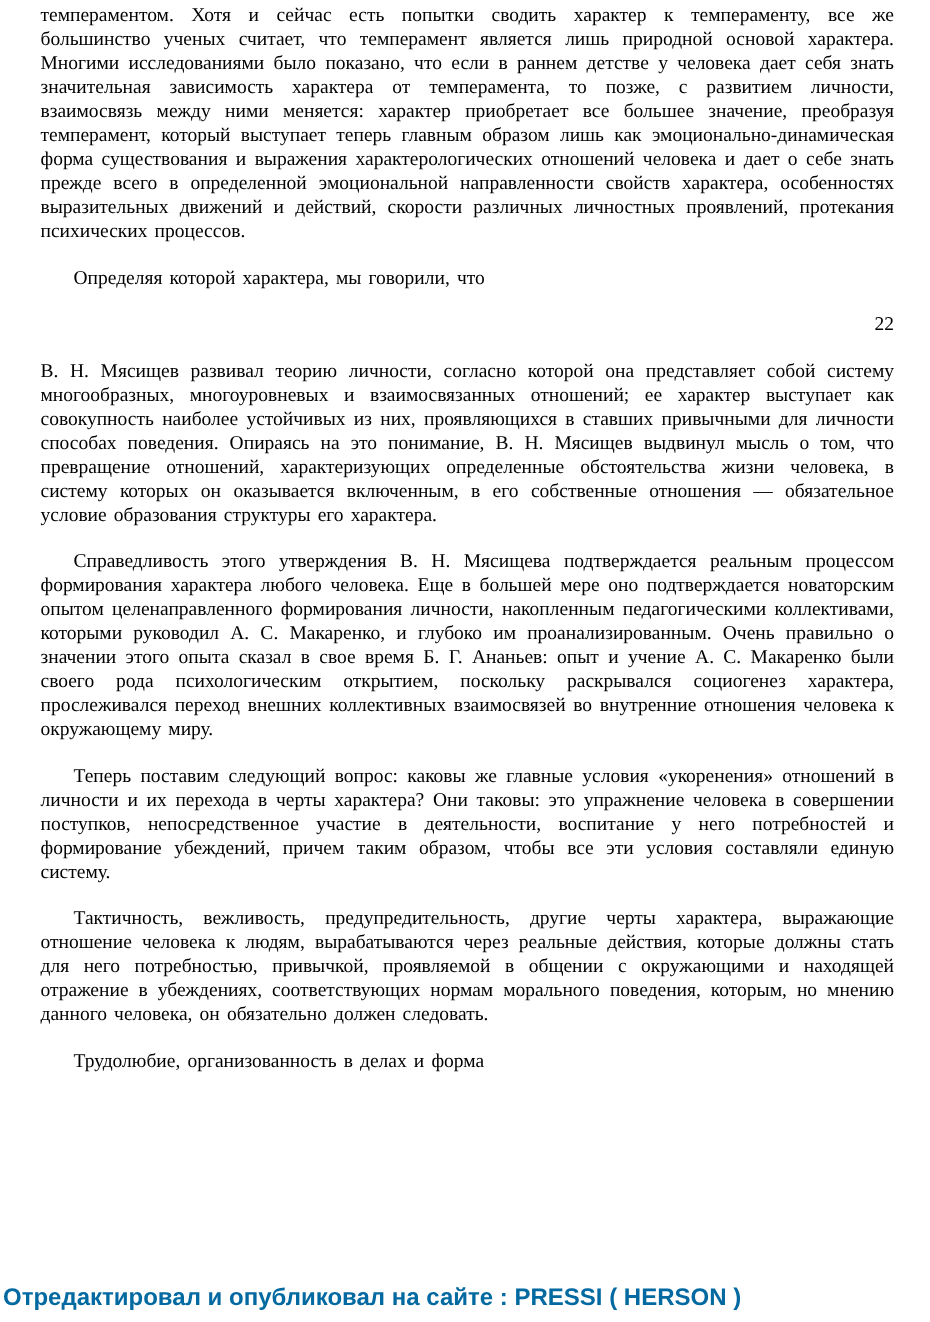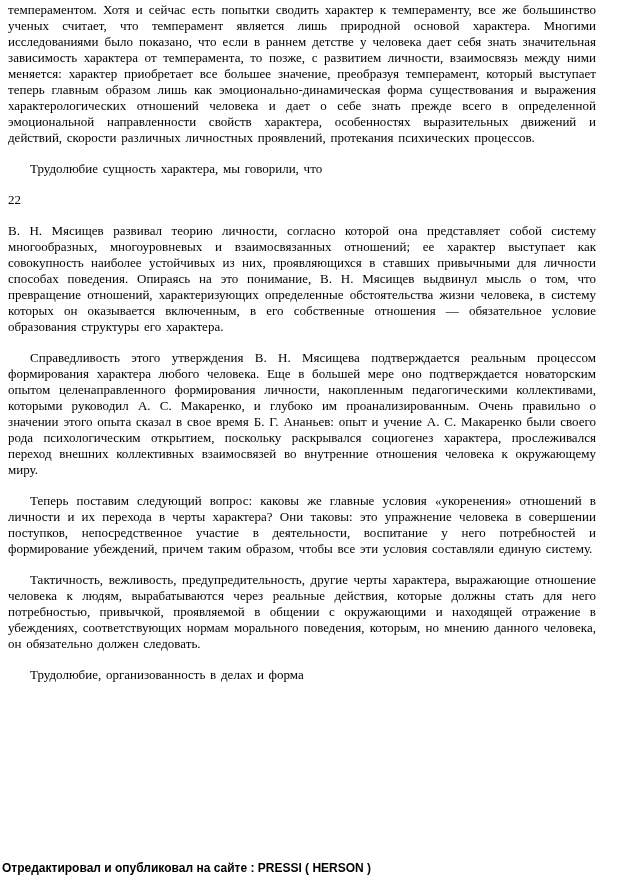--- a/index.html
+++ b/index.html
@@ -9,55 +9,55 @@
     body {
       width: 620px;
       height: 881px;
       background: #ffffff;
       position: relative;
       overflow: hidden;
       font-family: "Liberation Serif", "DejaVu Serif", serif;
       color: #000000;
     }
     .page {
-      padding: 2px 24px 0 8px;
+      padding: 2px 24px 0 27px;
     }
     .para {
       font-size: 13px;
       line-height: 16px;
       text-align: justify;
       margin: 0 0 15px 0;
       word-spacing: 1.5px;
     }
     .para.indent {
       text-indent: 22px;
     }
     .page-number {
       font-size: 13px;
       line-height: 16px;
-      text-align: left;
+      text-align: right;
       margin: 0 0 15px 0;
     }
     .footer {
       position: absolute;
       left: 2px;
       bottom: 6px;
       font-family: "Liberation Sans", "DejaVu Sans", sans-serif;
-      font-size: 12px;
+      font-size: 16px;
       font-weight: 700;
-      color: #000000;
+      color: #0369a1;
       white-space: nowrap;
     }
   </style>
 </head>
 <body>
 
 <div class="page">
   <p class="para">темпераментом. Хотя и сейчас есть попытки сводить характер к темпераменту, все же большинство ученых считает, что темперамент является лишь природной основой характера. Многими исследованиями было показано, что если в раннем детстве у человека дает себя знать значительная зависимость характера от темперамента, то позже, с развитием личности, взаимосвязь между ними меняется: характер приобретает все большее значение, преобразуя темперамент, который выступает теперь главным образом лишь как эмоционально-динамическая форма существования и выражения характерологических отношений человека и дает о себе знать прежде всего в определенной эмоциональной направленности свойств характера, особенностях выразительных движений и действий, скорости различных личностных проявлений, протекания психических процессов.</p>
-  <p class="para indent">Трудолюбие сущность характера, мы говорили, что</p>
+  <p class="para indent">Определяя которой характера, мы говорили, что</p>
   <p class="page-number">22</p>
   <p class="para">В. Н. Мясищев развивал теорию личности, согласно которой она представляет собой систему многообразных, многоуровневых и взаимосвязанных отношений; ее характер выступает как совокупность наиболее устойчивых из них, проявляющихся в ставших привычными для личности способах поведения. Опираясь на это понимание, В. Н. Мясищев выдвинул мысль о том, что превращение отношений, характеризующих определенные обстоятельства жизни человека, в систему которых он оказывается включенным, в его собственные отношения — обязательное условие образования структуры его характера.</p>
   <p class="para indent">Справедливость этого утверждения В. Н. Мясищева подтверждается реальным процессом формирования характера любого человека. Еще в большей мере оно подтверждается новаторским опытом целенаправленного формирования личности, накопленным педагогическими коллективами, которыми руководил А. С. Макаренко, и глубоко им проанализированным. Очень правильно о значении этого опыта сказал в свое время Б. Г. Ананьев: опыт и учение А. С. Макаренко были своего рода психологическим открытием, поскольку раскрывался социогенез характера, прослеживался переход внешних коллективных взаимосвязей во внутренние отношения человека к окружающему миру.</p>
   <p class="para indent">Теперь поставим следующий вопрос: каковы же главные условия «укоренения» отношений в личности и их перехода в черты характера? Они таковы: это упражнение человека в совершении поступков, непосредственное участие в деятельности, воспитание у него потребностей и формирование убеждений, причем таким образом, чтобы все эти условия составляли единую систему.</p>
   <p class="para indent">Тактичность, вежливость, предупредительность, другие черты характера, выражающие отношение человека к людям, вырабатываются через реальные действия, которые должны стать для него потребностью, привычкой, проявляемой в общении с окружающими и находящей отражение в убеждениях, соответствующих нормам морального поведения, которым, но мнению данного человека, он обязательно должен следовать.</p>
   <p class="para indent">Трудолюбие, организованность в делах и форма</p>
 </div>
 
 <div class="footer">Отредактировал и опубликовал на сайте : PRESSI ( HERSON )</div>
 

